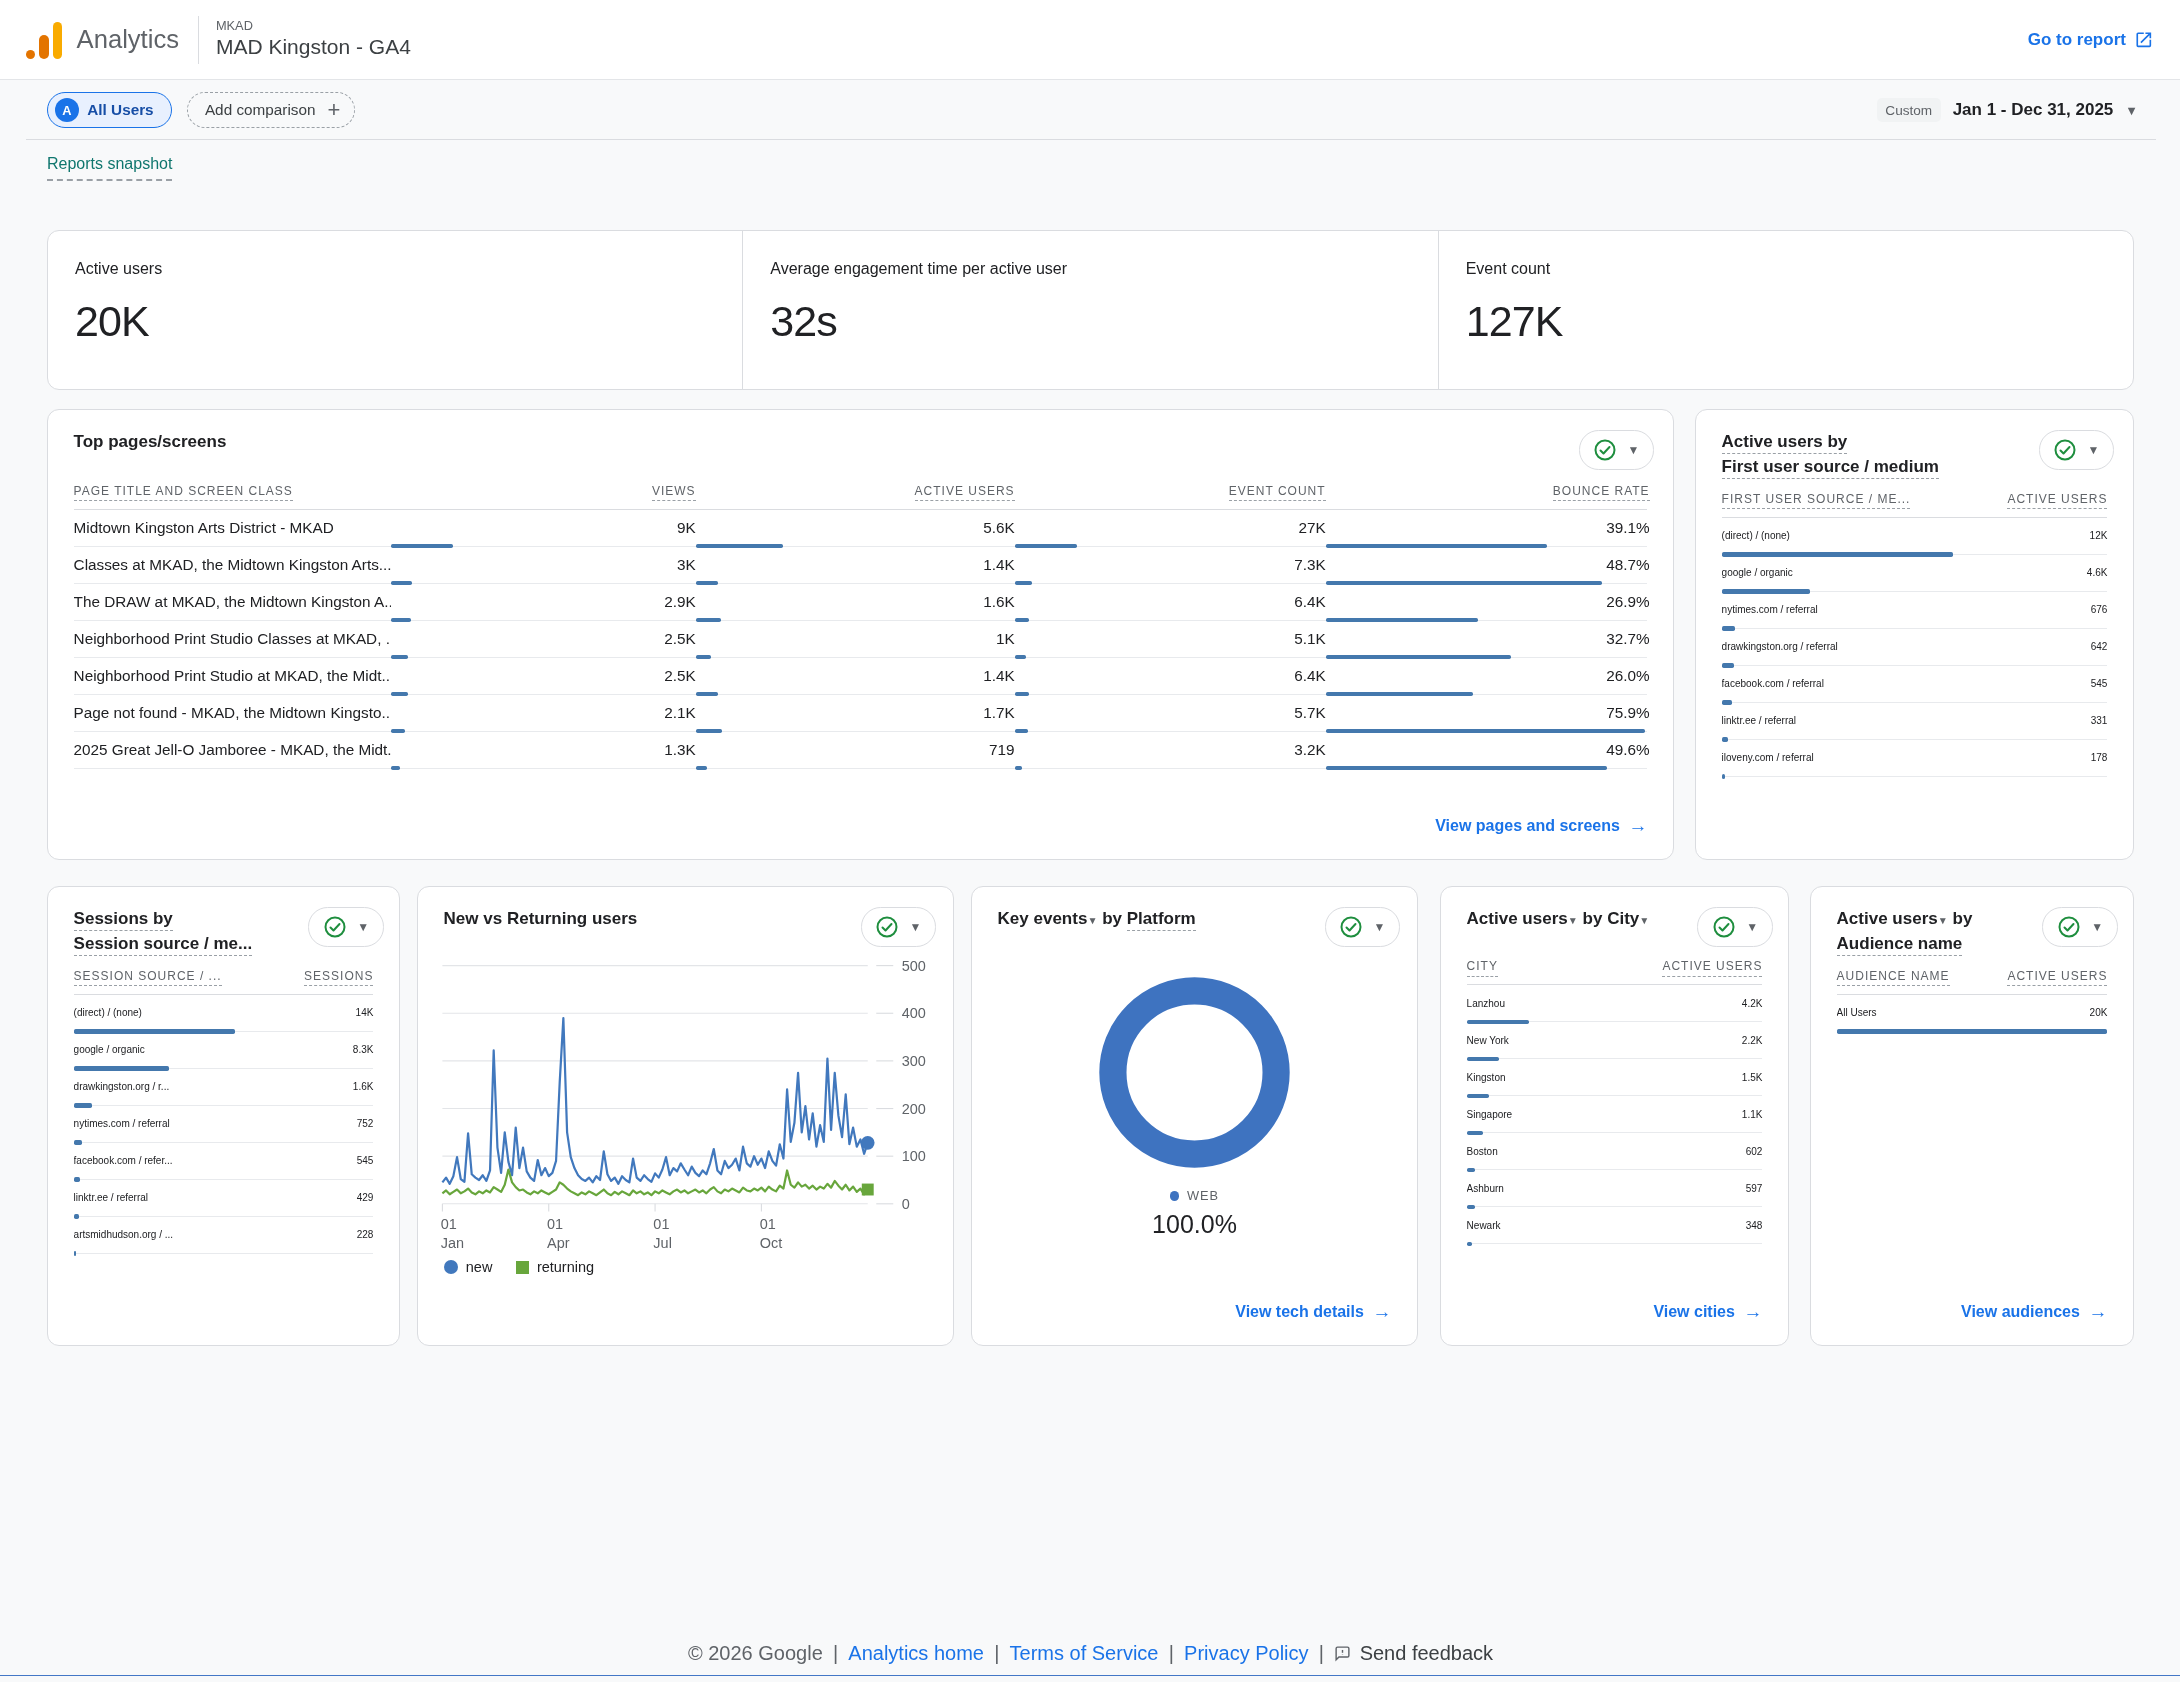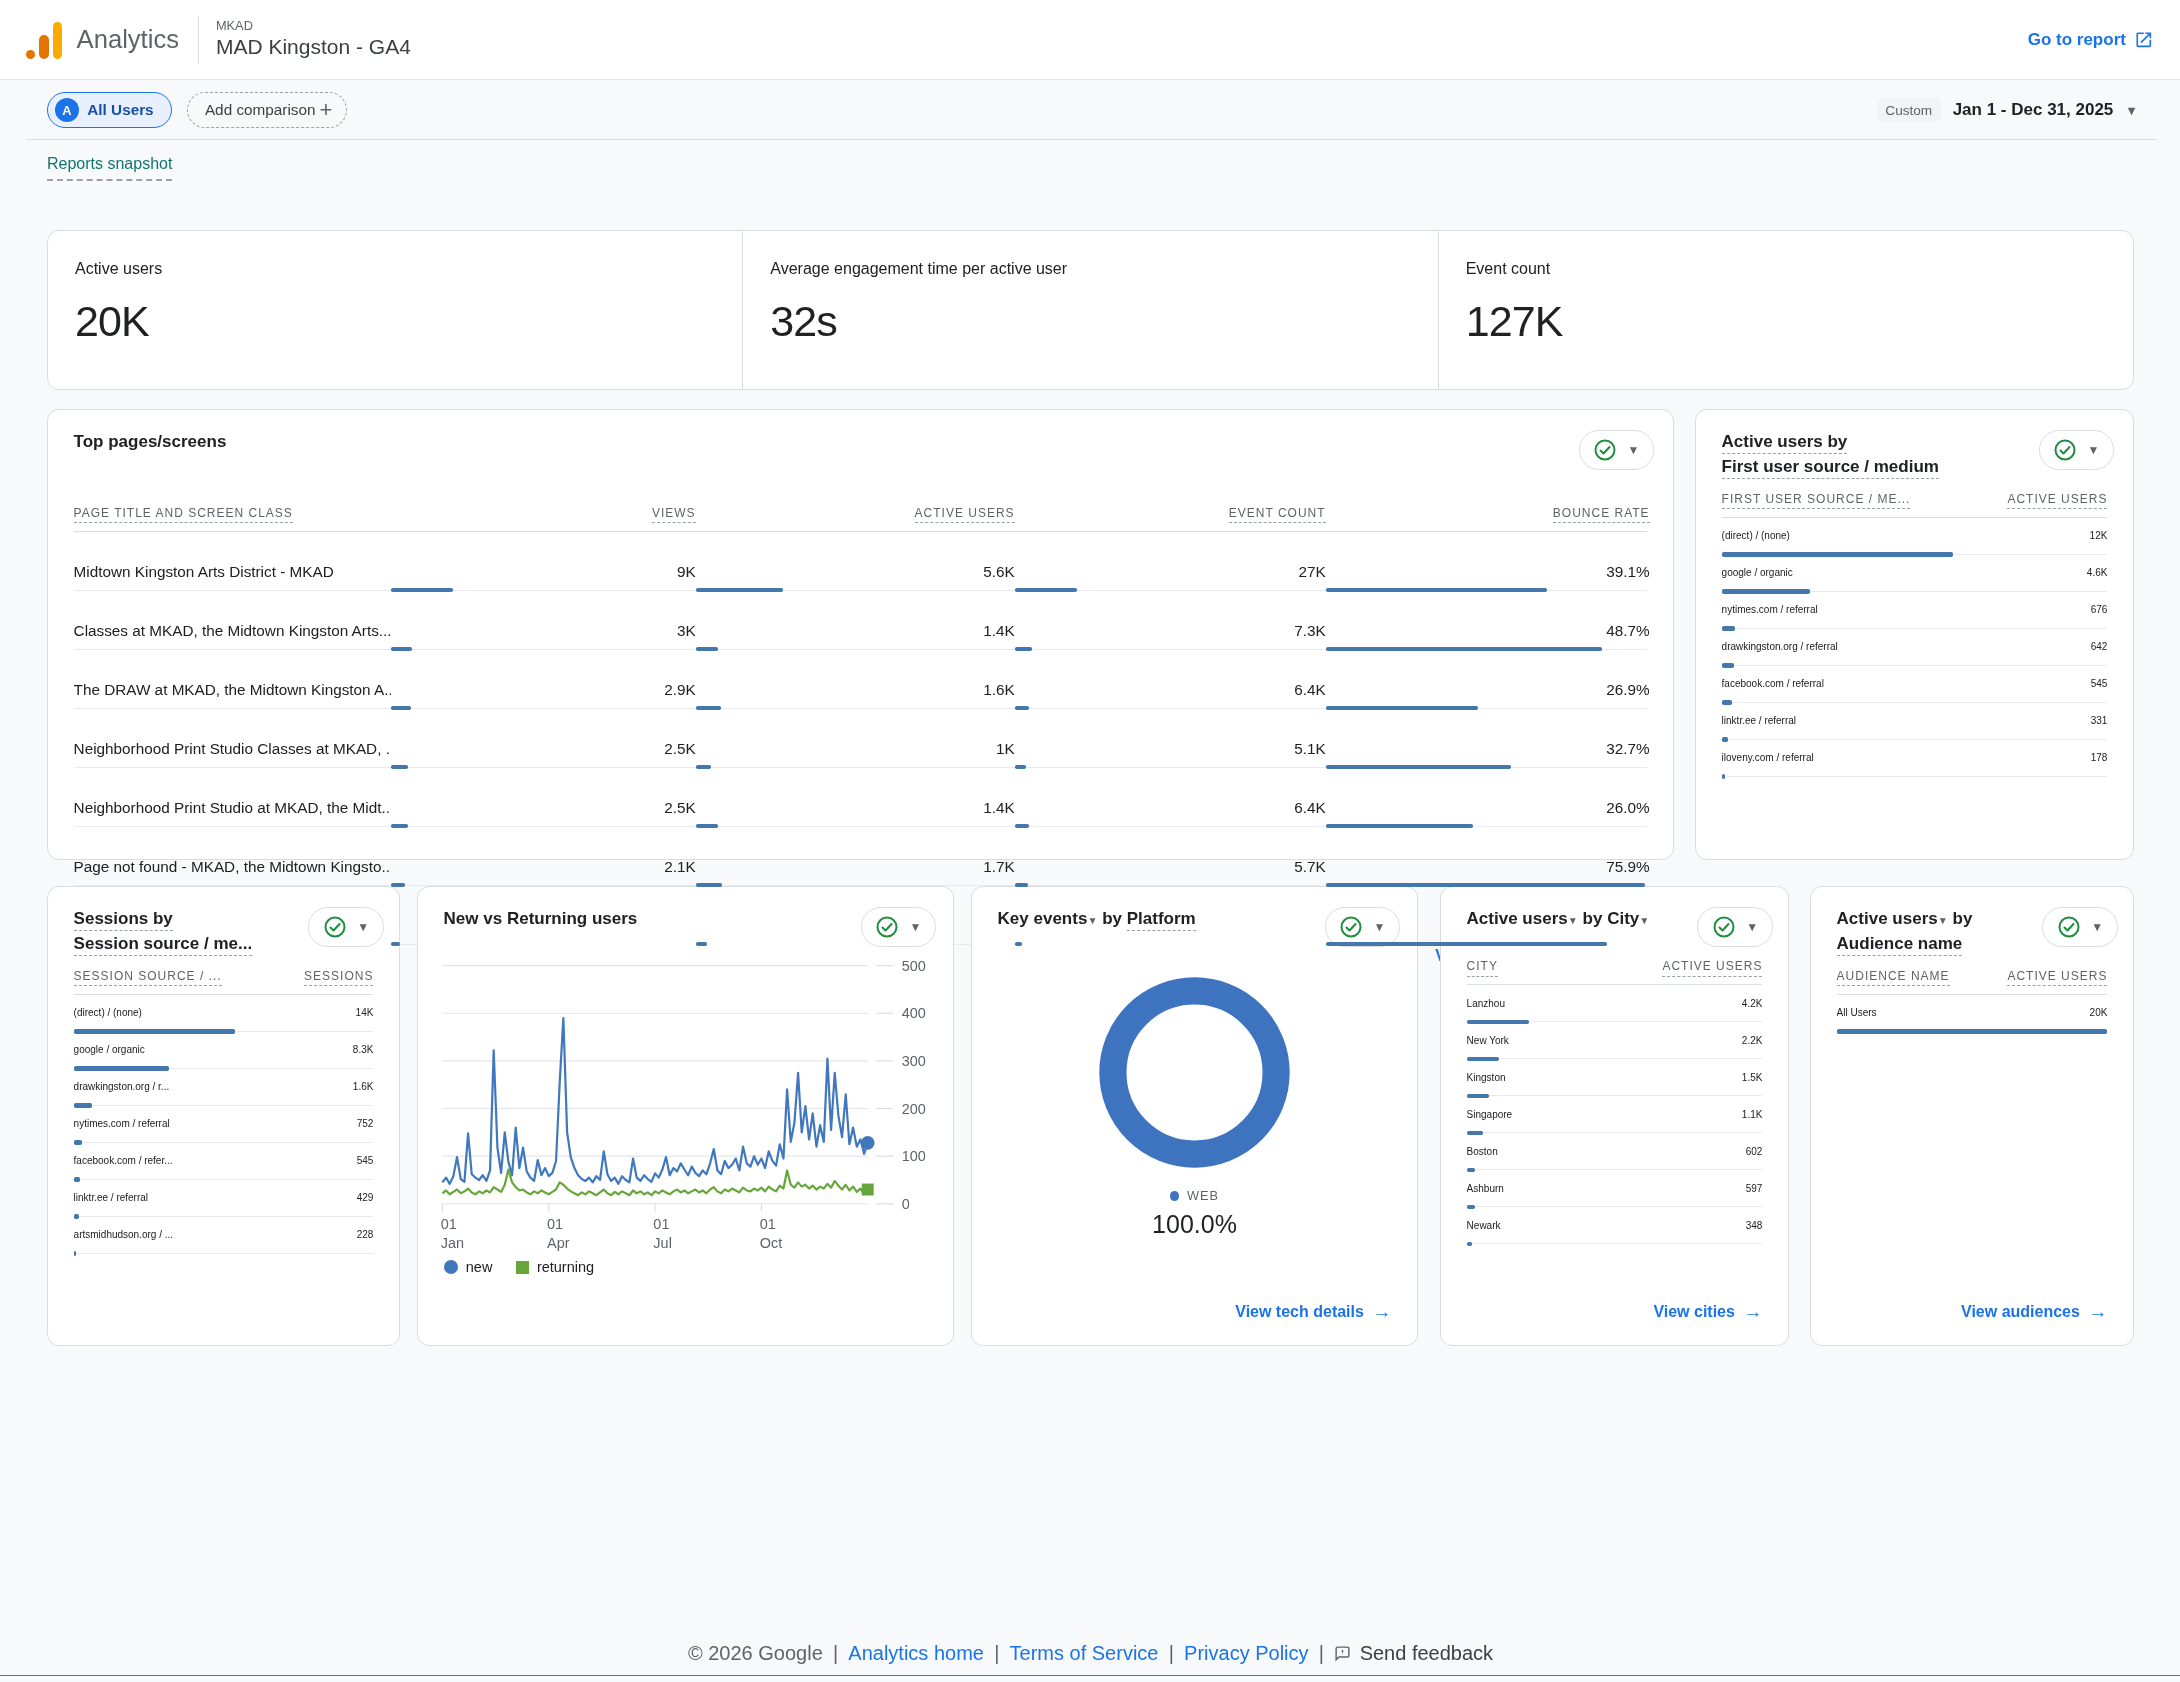--- a/index.html
+++ b/index.html
@@ -21,21 +21,21 @@
   .goto-report { margin-left:auto; margin-right:27px; display:flex; align-items:center; gap:8.5px;
                  color:#1a73e8; font-size:17px; font-weight:bold; cursor:pointer; text-decoration:none; }
 
   
   .filterbar { position:absolute; left:0; top:80px; width:2181px; height:60px; display:flex; align-items:center; }
   .chip-all-users { display:flex; align-items:center; gap:8.5px; margin-left:47px; height:36px; padding:0 17px 0 6.8px;
                     background:#e8f0fe; border:0.9px solid #1a73e8; border-radius:18px; cursor:pointer; }
   .avatar-a { width:24px; height:24px; border-radius:50%; background:#1a73e8; color:#fff; font-size:12.8px; font-weight:bold;
               display:flex; align-items:center; justify-content:center; }
   .chip-all-users .lbl { font-size:15.3px; font-weight:bold; color:#174ea6; }
-  .chip-add { display:flex; align-items:center; gap:4px; margin-left:15.3px; height:36px; padding:0 13.6px 0 17px;
+  .chip-add { display:flex; align-items:center; gap:12px; margin-left:15.3px; height:36px; padding:0 13.6px 0 17px;
               border:1.7px dashed #9aa0a6; border-radius:18px; cursor:pointer; background:transparent; }
   .chip-add .lbl { font-size:15.3px; color:#3c4043; }
   .chip-add .plus { font-size:22px; color:#5f6368; line-height:1; }
   .date-zone { margin-left:auto; margin-right:43px; display:flex; align-items:center; gap:12px; cursor:pointer; }
   .date-type { background:#f1f3f4; border-radius:5.1px; padding:4.3px 8.5px; font-size:13.6px; color:#5f6368; }
   .date-text { font-size:17px; font-weight:bold; color:#202124; }
   .caret { color:#5f6368; font-size:12.8px; }
   .filter-divider { position:absolute; left:25.6px; top:139px; width:2130px; height:0.9px; background:#dadce0; }
 
   
@@ -59,21 +59,21 @@
   .colhead span { border-bottom:1.7px dashed #9aa0a6; padding-bottom:2.6px; display:inline-block; }
   .mini-table { margin:12px 25.6px 0 25.6px; }
   .mini-head { display:flex; justify-content:space-between; padding-bottom:7.7px; border-bottom:0.9px solid #dadce0; }
   .mini-row { position:relative; height:37px; display:flex; justify-content:space-between; align-items:center;
               border-bottom:0.9px solid #e8eaed; font-size:10px; color:#202124; }
   .mini-row .dim { white-space:nowrap; overflow:hidden; }
   .mini-row .bar { position:absolute; left:0; bottom:-2.6px; height:4.3px; border-radius:1.7px; background:#4478ad; z-index:2; }
 
   
   .tp-table { margin:13.6px 25.6px 0 25.6px; }
-  .tp-grid { display:grid; grid-template-columns:317px 305px 319px 311px 324px;margin-top:22px; }
+  .tp-grid { display:grid; grid-template-columns:317px 305px 319px 311px 324px; }
   .tp-headrow { padding-bottom:7.7px; border-bottom:0.9px solid #dadce0; }
   .tp-headrow .h { text-align:right; }
   .tp-headrow .h:first-child { text-align:left; }
   .tp-row { position:relative; height:37px; align-items:center; border-bottom:0.9px solid #e8eaed;
             font-size:15.3px; color:#202124; }
   .tp-row .c { text-align:right; white-space:nowrap; overflow:hidden; }
   .tp-row .c:first-child { text-align:left; }
   .tp-row .bar { position:absolute; bottom:-2.6px; height:4.3px; border-radius:1.7px; background:#4478ad; z-index:2; }
 
   

